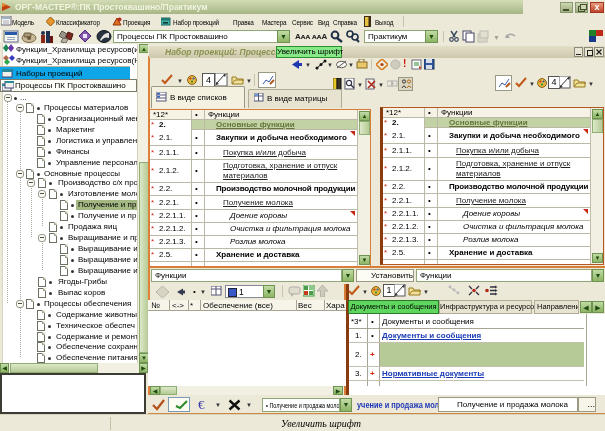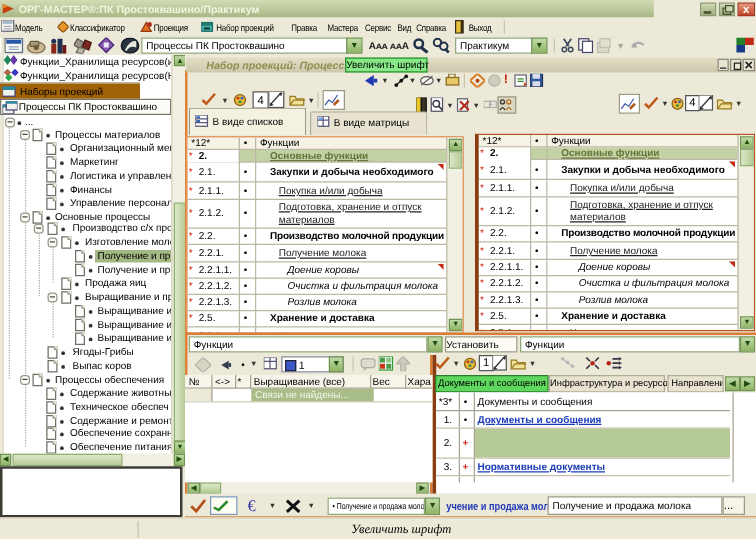--- a/index.html
+++ b/index.html
@@ -3,21 +3,21 @@
 <style>
 html,body{margin:0;padding:0}
 body{width:605px;height:431px;position:relative;overflow:hidden;background:#ece9d8;
  font-family:"Liberation Sans",sans-serif;font-size:8px;color:#000}
 .ab{position:absolute}
 .garr{position:absolute;background:linear-gradient(#c2dba6,#8db464);border:1px solid #6f9452;
  color:#1e4b12;font-size:7px;text-align:center;box-sizing:border-box;overflow:hidden}
 .combo{position:absolute;background:#fff;border:1px solid #90a878;box-sizing:border-box;
  font-size:8px;line-height:11px;padding-left:3px;white-space:nowrap;overflow:hidden}
 .btn{position:absolute;background:#f7f5ea;border:1px solid #9a9a84;box-sizing:border-box;
- text-align:left;overflow:hidden}
+ text-align:right;overflow:hidden}
 .sep{position:absolute;width:1px;background:#c9c5ad}
 .ul{text-decoration:underline}
 .nw{white-space:nowrap}
 .mi{position:absolute;transform:scaleX(0.85);transform-origin:0 50%;white-space:nowrap}
 .tr{position:absolute;white-space:nowrap;font-size:8px;line-height:10px}
 .exp{position:absolute;width:8px;height:8px;background:#fcfbf4;border:1px solid #96968a;box-sizing:border-box;border-radius:3px}
 .exp b{position:absolute;left:1px;top:2px;width:4px;height:1px;background:#4a4a42}
 .di{position:absolute;width:8px;height:10px;background:#fff;border:1px solid #6a7264;box-sizing:border-box}
 .di i{position:absolute;right:-1px;top:-1px;width:0;height:0;border-style:solid;border-width:0 3px 3px 0;border-color:#ece9d8 #ece9d8 #9aa294 #9aa294}
 .bu{position:absolute;width:3px;height:3px;background:#333;border-radius:50%}
@@ -159,21 +159,21 @@
       <polygon points="8,0 11,4 8,8 5,4" fill="#6838a8"></polygon>
     </svg>
  <div class="ab nw" style="left:16px;top:1px;font-size:8px;width:121px;overflow:hidden">Функции_Хранилища ресурсов(ин</div>
  <svg class="ab" style="left:3px;top:11px" width="12" height="10">
       <polygon points="3,0 6,3 3,6 0,3" fill="#b06848"></polygon>
       <polygon points="9,0 12,3 9,6 6,3" fill="#3838c0"></polygon>
       <polygon points="4,4 7,7 4,10 1,7" fill="#28a848"></polygon>
     </svg>
  <div class="ab nw" style="left:16px;top:12px;font-size:8px;width:121px;overflow:hidden">Функции_Хранилища ресурсов(На</div>
 
- <div class="ab" style="left:0;top:22px;width:112px;height:13px;background:#a16207;border-top:1px solid #b8b49e;border-bottom:1px solid #b8b49e">
+ <div class="ab" style="left:0;top:22px;width:130px;height:13px;background:#0ea5e9;border-top:1px solid #b8b49e;border-bottom:1px solid #b8b49e">
   <svg class="ab" style="left:2px;top:2px" width="11" height="9">
         <rect x="0" y="0" width="10" height="8" fill="#f2f2ec" stroke="#447"></rect>
         <rect x="0" y="0" width="10" height="3" fill="#2a8898"></rect>
       </svg>
   <div class="ab nw" style="left:16px;top:2px;font-size:8px">Наборы проекций</div>
  </div>
  <div class="ab" style="left:0;top:35px;width:137px;height:13px;background:#fdfdf8;border:1px solid #7a7a6a;box-sizing:border-box">
   <svg class="ab" style="left:1px;top:1px" width="12" height="10">
         <rect x="0" y="3" width="9" height="7" fill="#f2f2ec" stroke="#447"></rect>
         <rect x="0" y="3" width="9" height="2" fill="#2a8898"></rect>
@@ -781,32 +781,28 @@
       <rect x="6" y="6" width="4" height="4" fill="#4a9a4a"></rect>
     </svg>
 <svg class="ab" style="left:317px;top:285px" width="11" height="12" opacity="0.55">
       <polygon points="5.5,0 11,6 7.5,6 7.5,12 3.5,12 3.5,6 0,6" fill="#b8b4a4" stroke="#888"></polygon>
     </svg>
 <div class="ab" style="left:148px;top:300px;width:198px;height:86px;background:#fff;overflow:hidden">
 <div class="ab" style="left:0;top:0;width:198px;height:11px;background:#f7f4ea;border-bottom:1px solid #a8a494;box-sizing:border-box"></div>
 <div class="ab nw" style="left:3px;top:1px">№</div>
 <div class="ab nw" style="left:24px;top:1px">&lt;-&gt;</div>
 <div class="ab nw" style="left:42px;top:1px">*</div>
-<div class="ab nw" style="left:55px;top:1px">Выращивание (все)</div>
+<div class="ab nw" style="left:55px;top:1px">Обеспечение (все)</div>
 <div class="ab nw" style="left:150px;top:1px">Вес</div>
 <div class="ab nw" style="left:178px;top:1px">Хара</div>
 <div class="ab" style="left:21px;top:0;width:1px;height:11px;background:#a8a494"></div>
 <div class="ab" style="left:40px;top:0;width:1px;height:11px;background:#a8a494"></div>
 <div class="ab" style="left:52px;top:0;width:1px;height:11px;background:#a8a494"></div>
 <div class="ab" style="left:148px;top:0;width:1px;height:11px;background:#a8a494"></div>
 <div class="ab" style="left:176px;top:0;width:1px;height:11px;background:#a8a494"></div>
-<div class="ab" style="left:0;top:11px;width:198px;height:11px;border-bottom:1px solid #d0ccba;box-sizing:border-box">
-<div class="ab" style="left:0;top:0;width:21px;height:10px;background:#ece9d8;border-right:1px solid #a8a494"></div>
-<div class="ab nw" style="left:53px;top:0;width:95px;height:10px;background:#a9bd89;color:#f4f6ea;padding-left:3px">Связи не найдены...</div>
-</div>
 </div>
 <div class="ab" style="left:150px;top:386px;width:193px;height:9px;background:#f2f0e3">
 <div class="garr" style="left:0;top:0;width:10px;height:9px;line-height:8px;font-size:6px">◀</div>
 <div class="ab" style="left:10px;top:0;width:17px;height:9px;background:linear-gradient(#dce8c8,#b6cb96);border:1px solid #8fae74;box-sizing:border-box"></div>
 <div class="garr" style="left:183px;top:0;width:10px;height:9px;line-height:8px;font-size:6px">▶</div>
 </div>
 <div class="btn" style="left:356px;top:269px;width:58px;height:13px;background:#fdfcf4;line-height:11px;font-size:8px">Установить</div>
 <div class="combo" style="left:416px;top:269px;width:176px;height:13px">Функции</div>
 <div class="garr" style="left:592px;top:269px;width:12px;height:13px;line-height:11px">▼</div>
 <svg class="ab" style="left:348px;top:285px" width="13" height="11">
@@ -889,21 +885,21 @@
       <text x="0" y="11" font-size="13" fill="#3838a8" font-family="serif">€</text>
     </svg>
 <div class="ab" style="left:215px;top:402px;font-size:6px;color:#333">▼</div>
 <svg class="ab" style="left:228px;top:399px" width="13" height="12">
       <path d="M1.5 1.5 L11.5 10.5 M11.5 1.5 L1.5 10.5" stroke="#111" stroke-width="2.4"></path>
     </svg>
 <div class="ab" style="left:246px;top:402px;font-size:6px;color:#333">▼</div>
 <div class="combo" style="left:262px;top:398px;width:78px;height:14px;line-height:13px;font-size:7px"><span style="display:inline-block;transform:scaleX(0.78);transform-origin:0 0;white-space:nowrap">• Получение и продажа молок:</span></div>
 <div class="garr" style="left:340px;top:398px;width:12px;height:14px;line-height:12px">▼</div>
 <div class="ab nw" style="left:357px;top:400px;font-size:9px;font-weight:bold;color:#2038b8;transform:scaleX(0.82);transform-origin:0 0">учение и продажа моло</div>
-<div class="ab nw" style="left:438px;top:397px;width:140px;height:15px;background:#fff;border:1px solid #9a9a84;box-sizing:border-box;line-height:13px;padding-left:3px">Получение и продажа молока</div>
+<div class="ab nw" style="left:438px;top:397px;width:140px;height:15px;background:#fff;border:1px solid #9a9a84;box-sizing:border-box;line-height:13px;padding-left:18px">Получение и продажа молока</div>
 <div class="btn" style="left:578px;top:397px;width:18px;height:15px;line-height:12px;font-size:9px">...</div>
 <div class="ab" style="left:148px;top:413px;width:457px;height:1px;background:#cc8844"></div>
 </div>
 
 <div class="ab" style="left:0;top:414px;width:605px;height:17px;background:#ece9d8;border-top:1px solid #d8d4be">
  <div class="ab" style="left:110px;top:2px;width:1px;height:13px;background:#c6c2a8"></div>
  <div class="ab nw" style="left:281px;top:3px;font-family:'Liberation Serif',serif;font-style:italic;font-size:10px">Увеличить шрифт</div>
 </div>
 
 </body></html>

